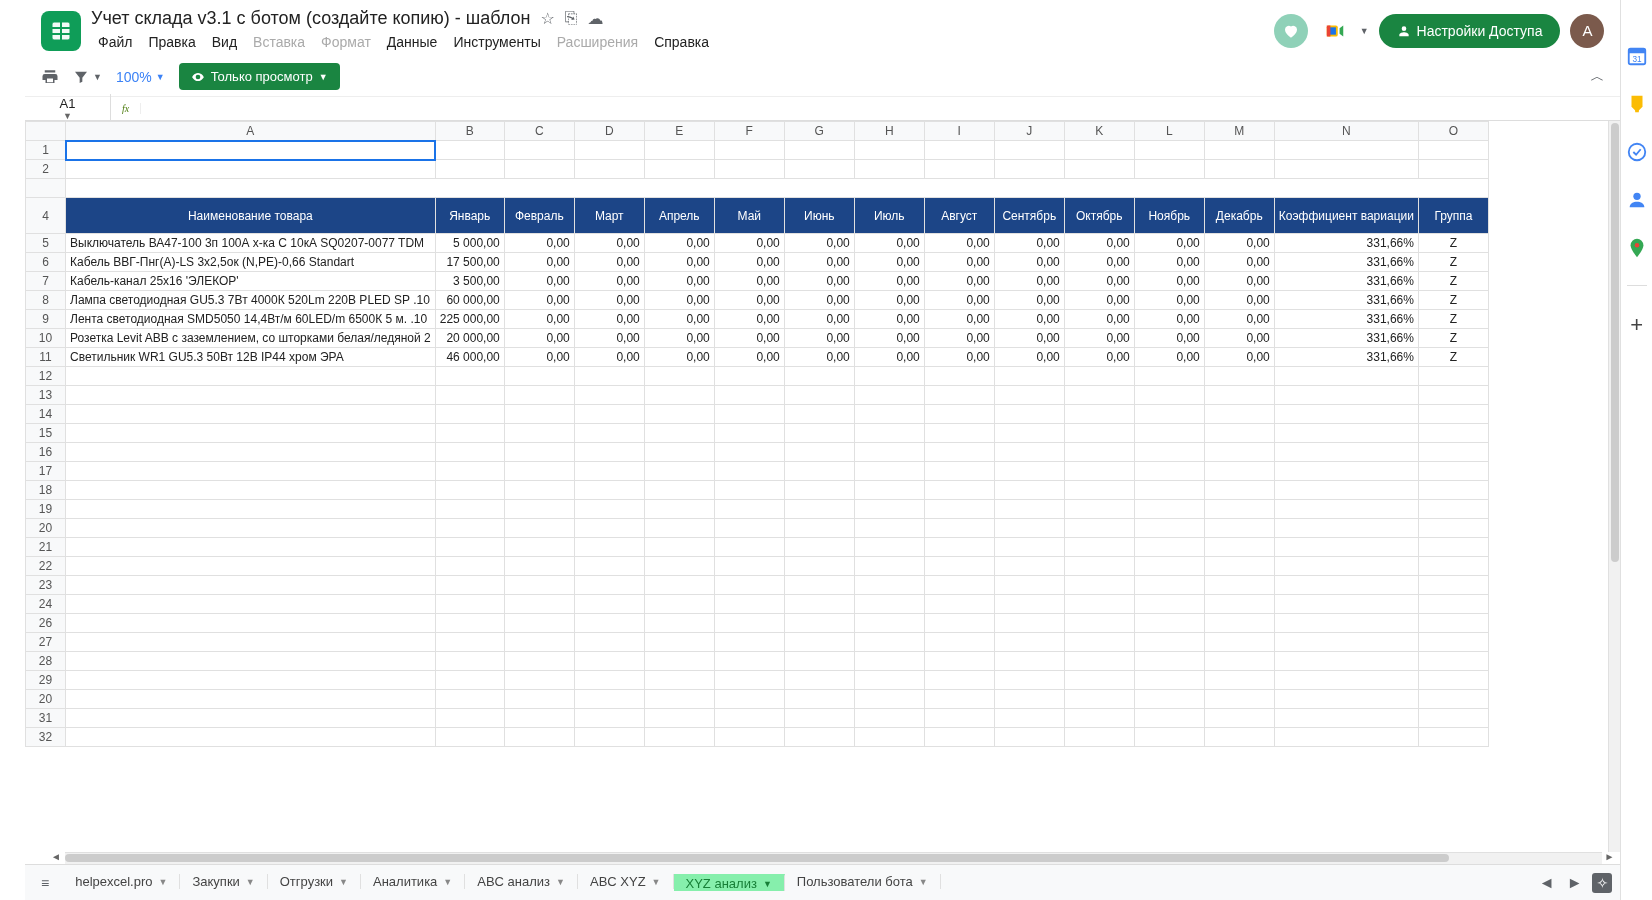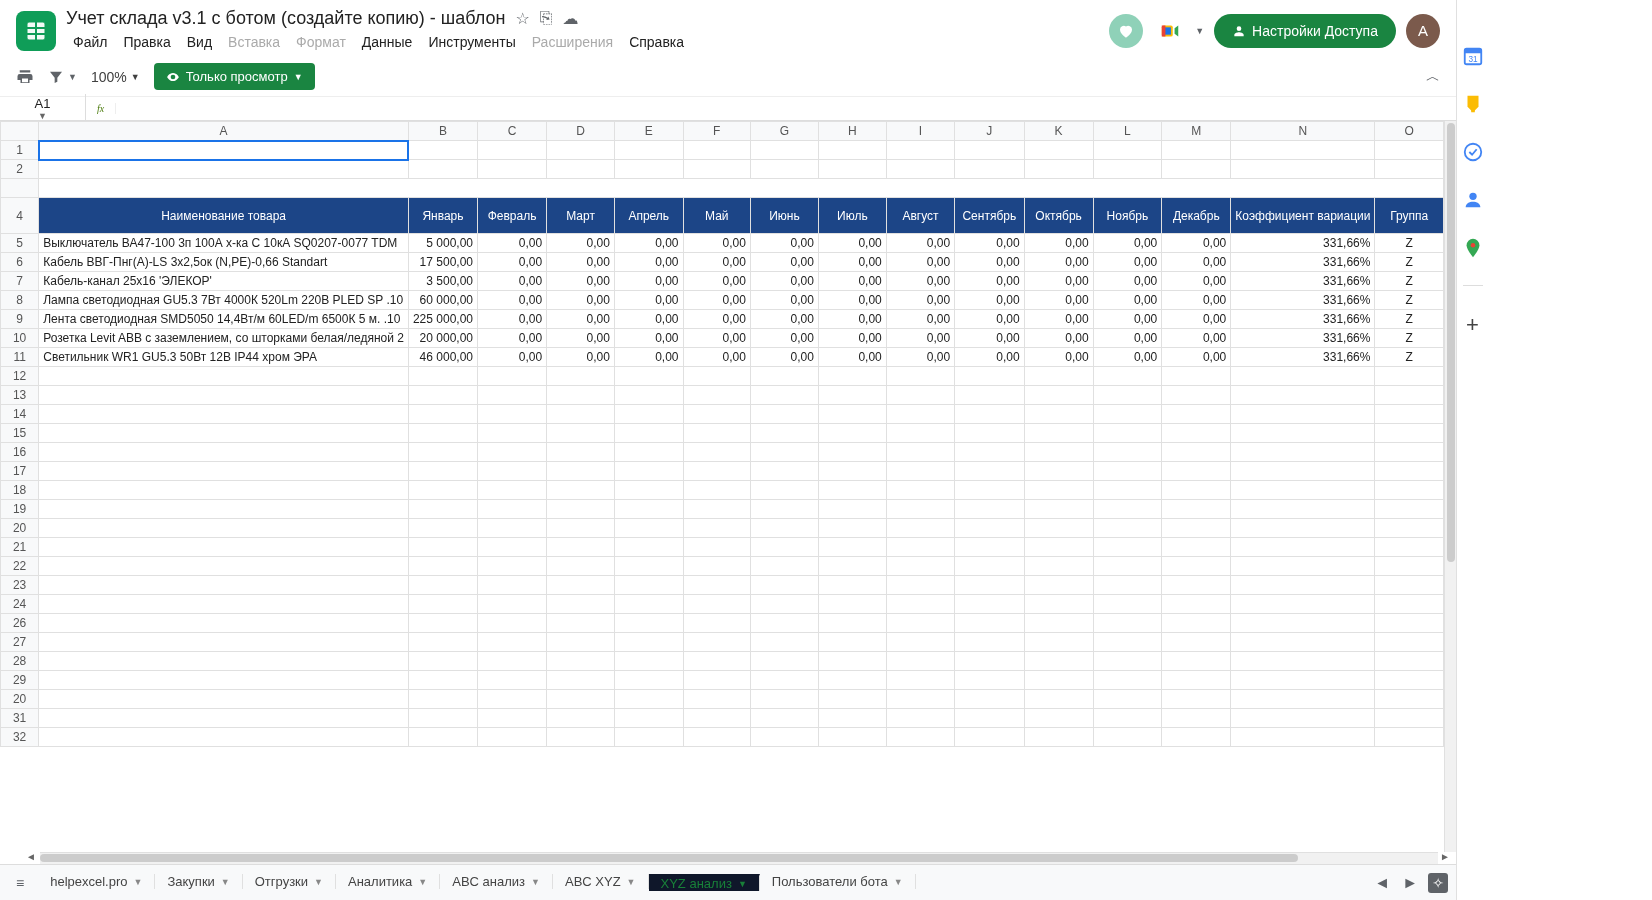--- a/index.html
+++ b/index.html
@@ -1,17 +1,17 @@
 <!DOCTYPE html>
 <html><head>
 <meta charset="utf-8">
 <style>
 * { margin: 0; padding: 0; box-sizing: border-box; font-family: Arial, sans-serif; }
 body { width: 1652px; height: 900px; overflow: hidden; background: #fff; display: flex; }
-.main-area { width: 1456px; display: flex; flex-direction: column; }
+.main-area { width: 1620px; display: flex; flex-direction: column; margin-left: 25px; }
 .side-panel { width: 32px; border-left: 1px solid #e0e0e0; display: flex; flex-direction: column; align-items: center; padding-top: 45px; gap: 26px; }
 .side-panel .side-icon { width: 22px; height: 22px; border-radius: 4px; cursor: pointer; }
 .side-panel .side-icon svg { width: 100%; height: 100%; }
 .side-panel .plus-icon { font-size: 22px; color: #444; cursor: pointer; font-weight: 300; }
 
 
 .header { display: flex; align-items: center; padding: 8px 16px 4px 16px; gap: 10px; }
 .app-icon { width: 40px; height: 40px; background: #0f9d58; border-radius: 8px; display: flex; align-items: center; justify-content: center; cursor: pointer; }
 .app-icon svg { width: 24px; height: 24px; }
 .title-block { flex: 1; }
@@ -26,21 +26,21 @@
 .circle-btn { width: 34px; height: 34px; border-radius: 50%; display: flex; align-items: center; justify-content: center; cursor: pointer; }
 .heart-btn { background: #8fd1b8; }
 .meet-btn { background: #fff; position: relative; }
 .meet-caret { font-size: 9px; color: #5f6368; margin-left: -2px; cursor: pointer; }
 .share-btn { background: #1a8541; color: #fff; border: none; border-radius: 20px; padding: 9px 18px; font-size: 14px; font-weight: 500; cursor: pointer; display: flex; align-items: center; gap: 6px; }
 .avatar { width: 34px; height: 34px; border-radius: 50%; background: #7b5a4c; color: #fff; display: flex; align-items: center; justify-content: center; font-size: 15px; cursor: pointer; }
 
 
 .toolbar { display: flex; align-items: center; padding: 6px 16px; gap: 14px; border-bottom: 1px solid #eee; }
 .toolbar .tb-item { color: #5f6368; cursor: pointer; display: flex; align-items: center; gap: 4px; font-size: 13px; }
-.toolbar .zoom { color: #404040; font-size: 14px; text-align: right; }
+.toolbar .zoom { color: #3b82f6; font-size: 14px; text-align: right; }
 .view-btn { background: #1a8541; color: #fff; border: none; border-radius: 4px; padding: 6px 12px; font-size: 13px; display: flex; align-items: center; gap: 6px; cursor: pointer; }
 .toolbar-collapse { margin-left: auto; color: #5f6368; cursor: pointer; font-size: 14px; }
 
 
 .formula-bar { display: flex; align-items: center; border-bottom: 1px solid #ddd; height: 24px; }
 .name-box { width: 86px; border-right: 1px solid #ddd; padding: 2px 8px; font-size: 13px; color: #222; display: flex; align-items: center; justify-content: space-between; flex-direction: column; }
 .name-box .dd { font-size: 9px; color: #666; }
 .fx-label { width: 30px; text-align: center; color: #4d7c0f; font-style: italic; font-size: 10px; font-family: serif; border-right: 1px solid #eee; }
 .formula-input { flex: 1; height: 100%; border: none; outline: none; padding: 0 8px; }
 
@@ -57,21 +57,21 @@
 table.sheet td.right { text-align: right; }
 table.sheet td.center { text-align: center; }
 .selected-cell { outline: 2px solid #1a73e8; outline-offset: -1px; }
 .row-gap td, .row-gap th { height: 8px; border-top: 1px solid #bbb; border-bottom: 1px solid #bbb; padding: 0; }
 
 
 .sheet-tabs-bar { display: flex; align-items: center; border-top: 1px solid #ddd; height: 36px; background: #f8f9fa; padding: 0 8px; gap: 6px; }
 .sheet-tabs-bar .tabs-ctrl { color: #5f6368; cursor: pointer; padding: 4px 8px; font-size: 14px; }
 .sheet-tabs { display: flex; align-items: flex-start; flex: 1; overflow: hidden; }
 .sheet-tab { display: flex; align-items: center; gap: 6px; padding: 0 12px; font-size: 13px; color: #444; cursor: pointer; border-right: 1px solid #e0e0e0; }
-.sheet-tab.active { background: #0f172a; color: #188038; font-weight: 500; border-top: 2px solid transparent; }
+.sheet-tab.active { background: #86efac; color: #188038; font-weight: 500; border-top: 2px solid transparent; }
 .sheet-tab .dd { font-size: 9px; color: #888; }
 .sheet-tab.active .dd { color: #188038; }
 .tabs-nav { display: flex; align-items: center; gap: 4px; color: #5f6368; }
 .tabs-nav span { cursor: pointer; padding: 4px; }
 .tabs-right-btn { background: #5f6368; color: #fff; width: 20px; height: 20px; border-radius: 3px; display: flex; align-items: center; justify-content: center; font-size: 14px; cursor: pointer; }
 
 .scrollbar-h { height: 12px; background: #f1f1f1; border-top: 1px solid #e0e0e0; position: relative; margin: 0 18px 0 40px;}
 .scrollbar-h .thumb { position: absolute; left: 0; top: 1px; width: 90%; height: 8px; background: #ccc; border-radius: 4px; }
 .scrollbar-v { width: 12px; background: #f1f1f1; border-left: 1px solid #e0e0e0; }
 .scrollbar-v .thumb { width: 8px; margin: 2px auto; height: 60%; background: #ccc; border-radius: 4px; }

